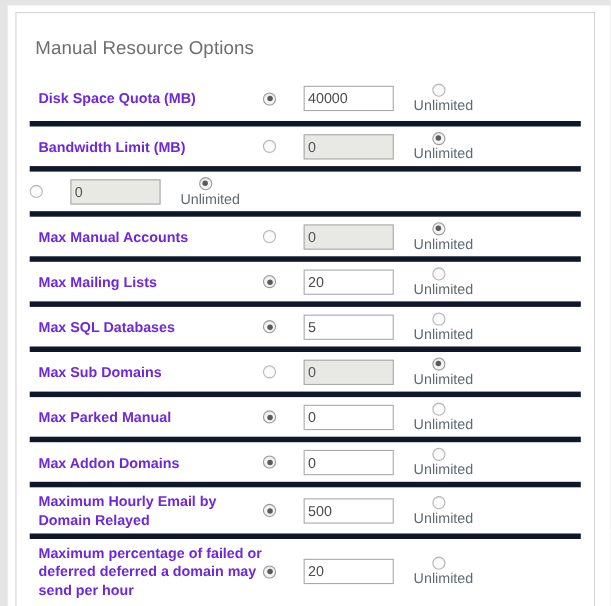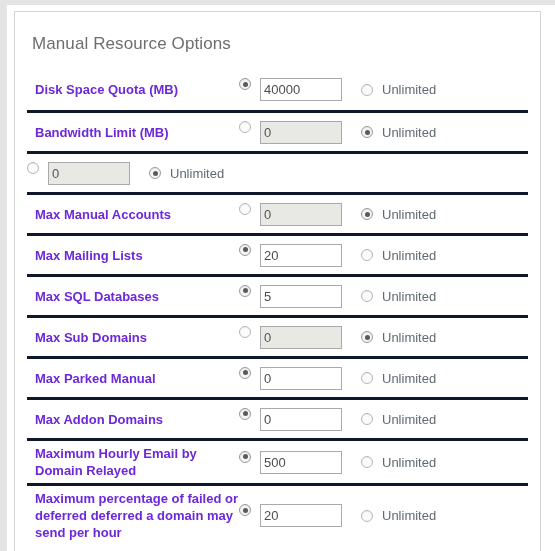--- a/index.html
+++ b/index.html
@@ -55,21 +55,21 @@
     line-height: 22px;
   }
 
   .rows {
     margin: 14px 12px 0 12px;
   }
 
   .row {
     display: flex;
     align-items: center;
-    border-top: 3px solid #0f172a;
+    border-top: 5px solid #0f172a;
     min-height: 41px;
     box-sizing: border-box;
     padding: 4px 0;
   }
   .row:first-child {
     border-top: none;
   }
   .row.tall { min-height: 55px; }
 
   .row-label {
@@ -79,20 +79,22 @@
     font-weight: bold;
     color: #6d28d9;
     line-height: 17px;
     padding-left: 8px;
     box-sizing: border-box;
   }
 
   .value-cell {
     flex: 0 0 113px;
     display: flex;
+    align-items: center;
+    gap: 16px;
   }
 
   .unlimited-cell {
     display: flex;
     align-items: center;
   }
 
   
   .radio {
     width: 12px;
@@ -140,20 +142,21 @@
   .text-input.disabled {
     background: #e8e8e4;
     border: 1px solid #a9a9a9;
     color: #555555;
   }
 
   .unl-radio-wrap {
     margin-left: 9px;
     display: flex;
     align-items: center;
+    flex-direction: column;
   }
 
   .unlimited-label {
     font-size: 13px;
     color: #5f6a70;
     margin-left: 9px;
     white-space: nowrap;
   }
 </style>
 </head>

